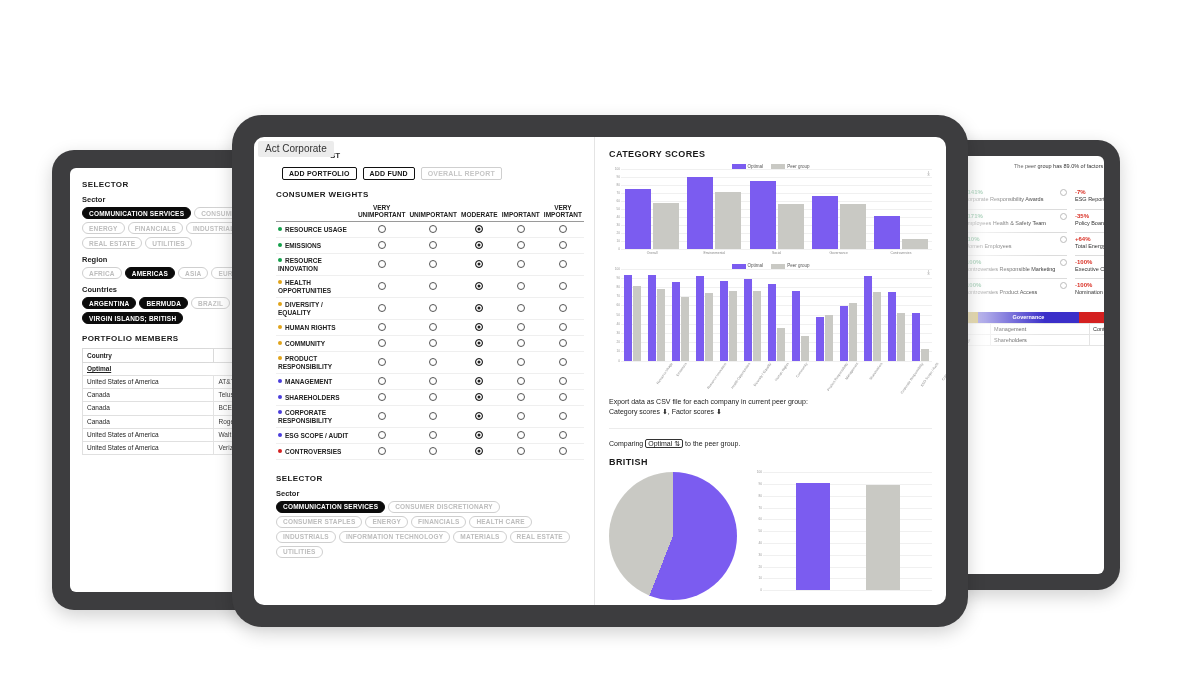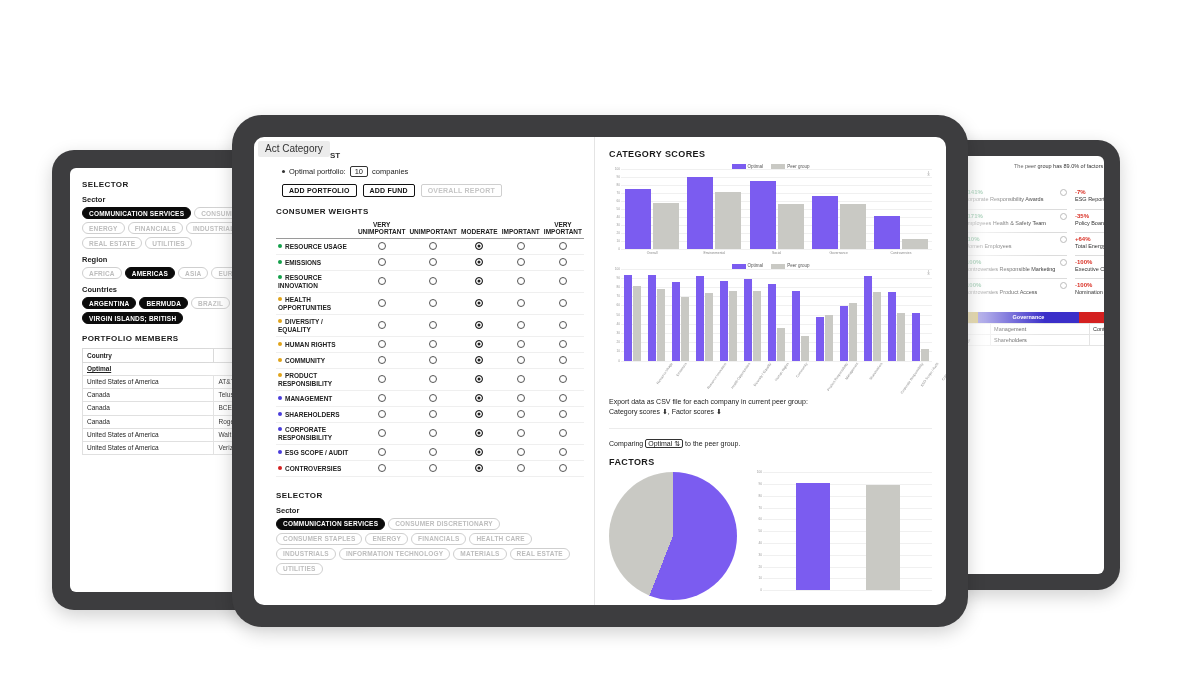--- a/index.html
+++ b/index.html
@@ -290,28 +290,22 @@
       </div>
       <div class="fade-left"></div>
     </div>
   </div>
 
   <div class="tablet" id="tablet-mid">
     <div class="screen">
 
       <div class="mid-left">
         <div class="ghost-title">ST</div>
-        <div class="tooltip">Act Category</div>
-
-        <div class="bullet-line">
-          <span class="dot"></span>
-          <span>Optimal portfolio:</span>
-          <span class="numbox">10</span>
-          <span>companies</span>
-        </div>
+        <div class="tooltip">Act Corporate</div>
+
 
         <div class="btnrow">
           <div class="btn">ADD PORTFOLIO</div>
           <div class="btn">ADD FUND</div>
           <div class="btn dim">OVERALL REPORT</div>
         </div>
 
         <div class="sect-title" style="margin-left:8px;">CONSUMER WEIGHTS</div>
 
         <div class="cw-wrap">
@@ -674,21 +668,21 @@
         </div>
 
         <div class="hr"></div>
 
         <div class="note">
           <span>Comparing</span>
           <span class="selbox"><span>Optimal</span> ⇅</span>
           <span>to the peer group.</span>
         </div>
 
-        <div class="sect-title" style="margin-top:8px;font-size:9px;">FACTORS</div>
+        <div class="sect-title" style="margin-top:8px;font-size:9px;">BRITISH</div>
 
         <div style="display:flex;gap:14px;margin-top:4px;align-items:flex-start;">
           <div class="pie" id="factors-pie" style="background: conic-gradient(rgb(123, 92, 240) 0deg, rgb(123, 92, 240) 201.6deg, rgb(201, 201, 196) 201.6deg, rgb(201, 201, 196) 360deg);"></div>
           <div style="position:relative;flex:1;">
             <div class="plot" id="plot4" style="height:118px;">
                 <div class="gridline" style="top: 118px;"></div>
                 <div class="yaxis">
                   <div class="ytick" style="top: 118px;">0</div>
                 </div>
                 <div class="gridline" style="top: 106.2px;"></div>

